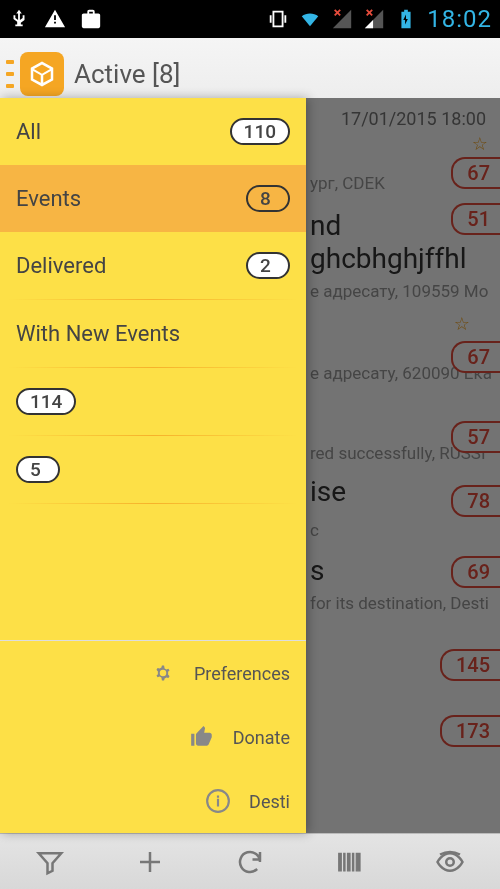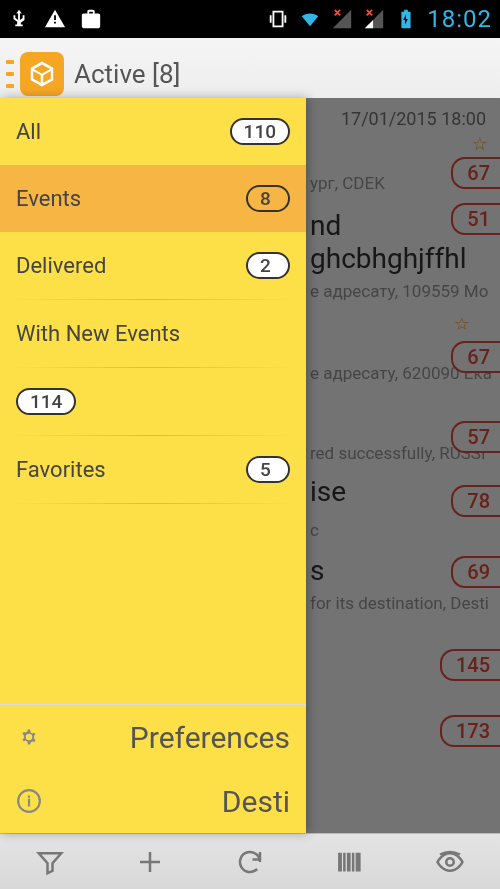--- a/index.html
+++ b/index.html
@@ -34,21 +34,21 @@
 
   
   .drawer { position: absolute; top: 98px; left: 0; width: 306px; bottom: 56px; background: #fde047; box-shadow: 2px 0 10px rgba(0,0,0,0.3); display: flex; flex-direction: column; z-index: 5;}
   .drawer-list { flex: 1; }
   .drawer-item { display: flex; align-items: center; justify-content: space-between; padding: 0 16px; height: 67px; font-size: 22px; color: #444; position: relative;}
   .drawer-item.active { background: #f7b544; }
   .drawer-item .count { border: 2.5px solid #333; border-radius: 16px; padding: 0 12px; font-size: 19px; font-weight: 500; min-width: 44px; text-align: left; background: #fff;}
   .drawer-item.active .count { border-color: #333; background: #f7b544; }
   .drawer-sep { height: 1px; background: linear-gradient(to right, rgba(245,166,35,0) 0%, rgba(245,166,35,0.8) 50%, rgba(245,166,35,0) 100%); margin: 0 8px; }
   .drawer-bottom { border-top: 1px solid #ddd; }
-  .drawer-bottom .drawer-item { height: 64px; justify-content: space-between; gap: 18px; color: #555; font-size: 30px;}
+  .drawer-bottom .drawer-item { height: 64px; justify-content: flex-end; gap: 18px; color: #555; font-size: 18px;}
   .drawer-bottom svg { width: 26px; height: 26px; fill: #888; }
 
   
   .toolbar { position: absolute; left: 0; right: 0; bottom: 0; height: 56px; background: linear-gradient(#e4e4e4,#d8d8d8); border-top: 1px solid #bbb; display: flex; }
   .toolbar .tbtn { flex: 1; display: flex; align-items: center; justify-content: center; }
   .toolbar svg { width: 30px; height: 30px; fill: #777; stroke: #777; }
 </style>
 </head>
 <body>
 
@@ -152,31 +152,36 @@
       <div class="drawer-sep"></div>
       <div class="drawer-item">
         <span>With New Events</span>
       </div>
       <div class="drawer-sep"></div>
       <div class="drawer-item">
         <span class="count">114</span>
       </div>
       <div class="drawer-sep"></div>
       <div class="drawer-item">
-        <span>Favorites</span>
         <span class="count">5</span>
       </div>
       <div class="drawer-sep"></div>
     </div>
     <div class="drawer-bottom">
       <div class="drawer-item">
         <svg viewBox="0 0 24 24">
             <path d="M19.4 13l.6-1-.6-1 1.6-1.2-1-1.7-1.9.6c-.5-.4-1-.7-1.6-.9L16 5h-2l-.5 2c-.6.2-1.1.5-1.6.9l-1.9-.6-1 1.7L10.6 11l-.6 1 .6 1-1.6 1.2 1 1.7 1.9-.6c.5.4 1 .7 1.6.9L14 19h2l.5-2c.6-.2 1.1-.5 1.6-.9l1.9.6 1-1.7L19.4 13zM15 15a3 3 0 110-6 3 3 0 010 6z" transform="translate(-3 0)"></path>
           </svg>
         <span>Preferences</span>
+      </div>
+      <div class="drawer-item">
+        <svg viewBox="0 0 24 24">
+            <path d="M2 20h3V9H2v11zm19-10c0-1.1-.9-2-2-2h-5l.8-4c0-.4-.1-.8-.4-1.1l-1-1L7 8.6c-.4.4-.6.9-.6 1.4V18c0 1.1.9 2 2 2h8c.8 0 1.5-.5 1.8-1.2l2.6-6.1c.1-.2.2-.5.2-.7v-2z"></path>
+          </svg>
+        <span>Donate</span>
       </div>
       <div class="drawer-item">
         <svg viewBox="0 0 24 24">
             <circle cx="12" cy="12" r="10" fill="none" stroke="#888" stroke-width="2"></circle>
             <path d="M11 10h2v7h-2zM11 7h2v2h-2z"></path>
           </svg>
         <span>Desti</span>
       </div>
     </div>
   </div>

